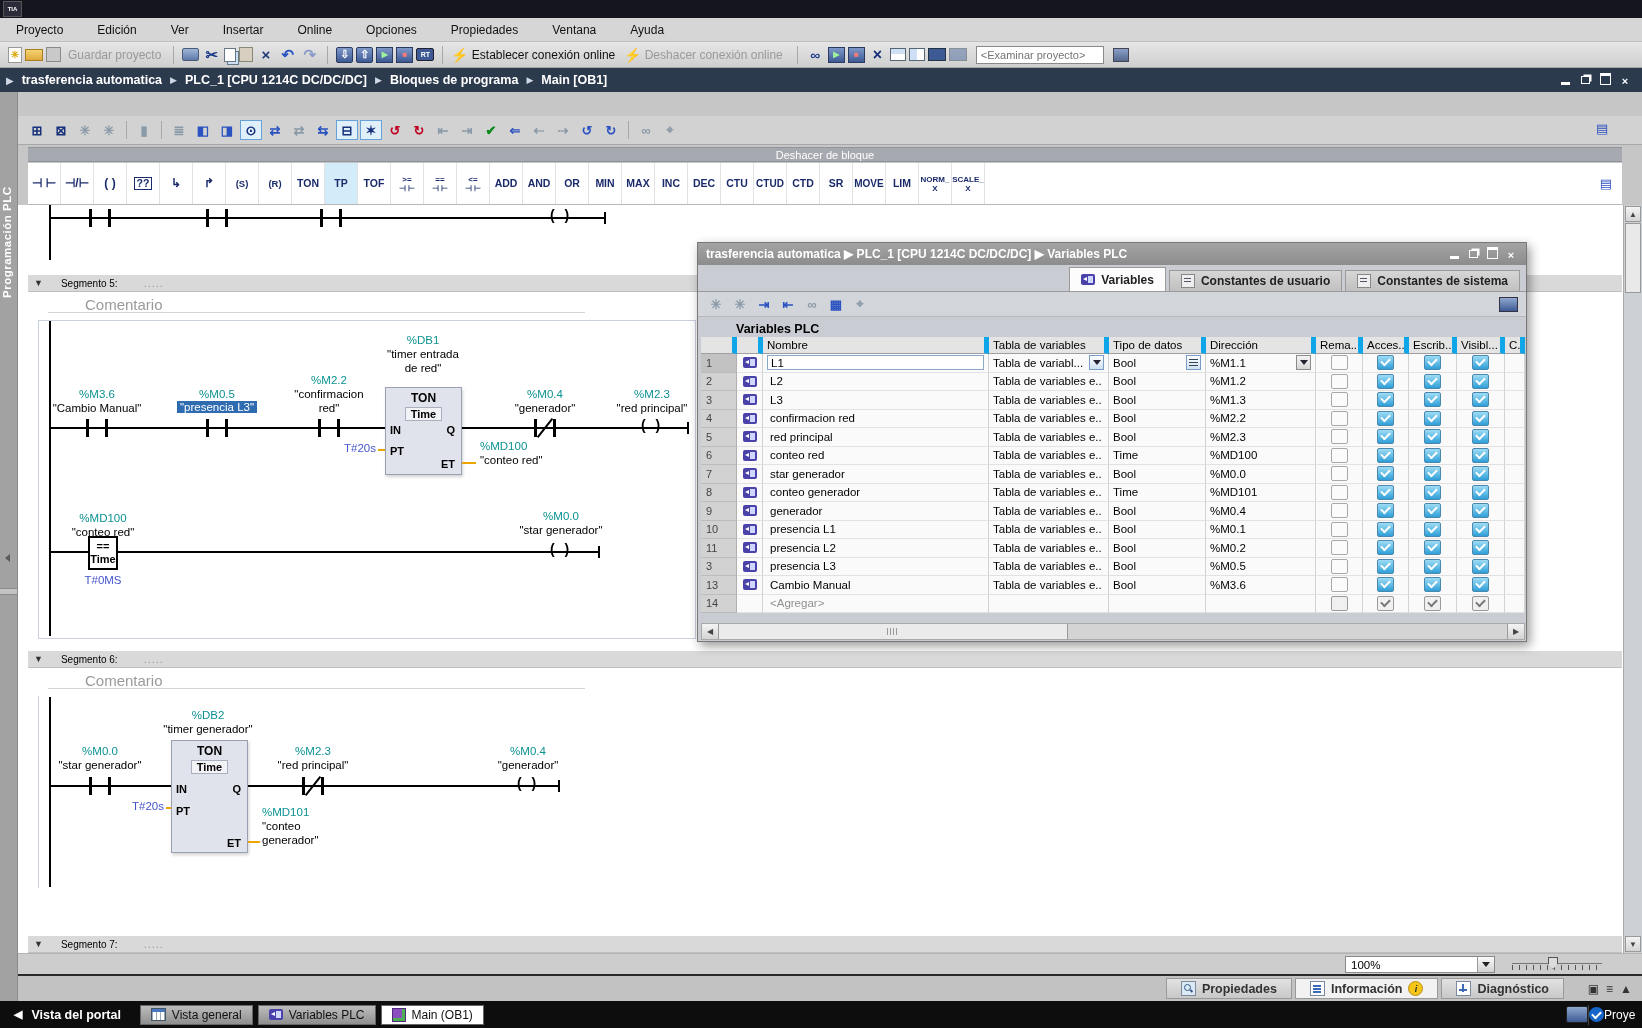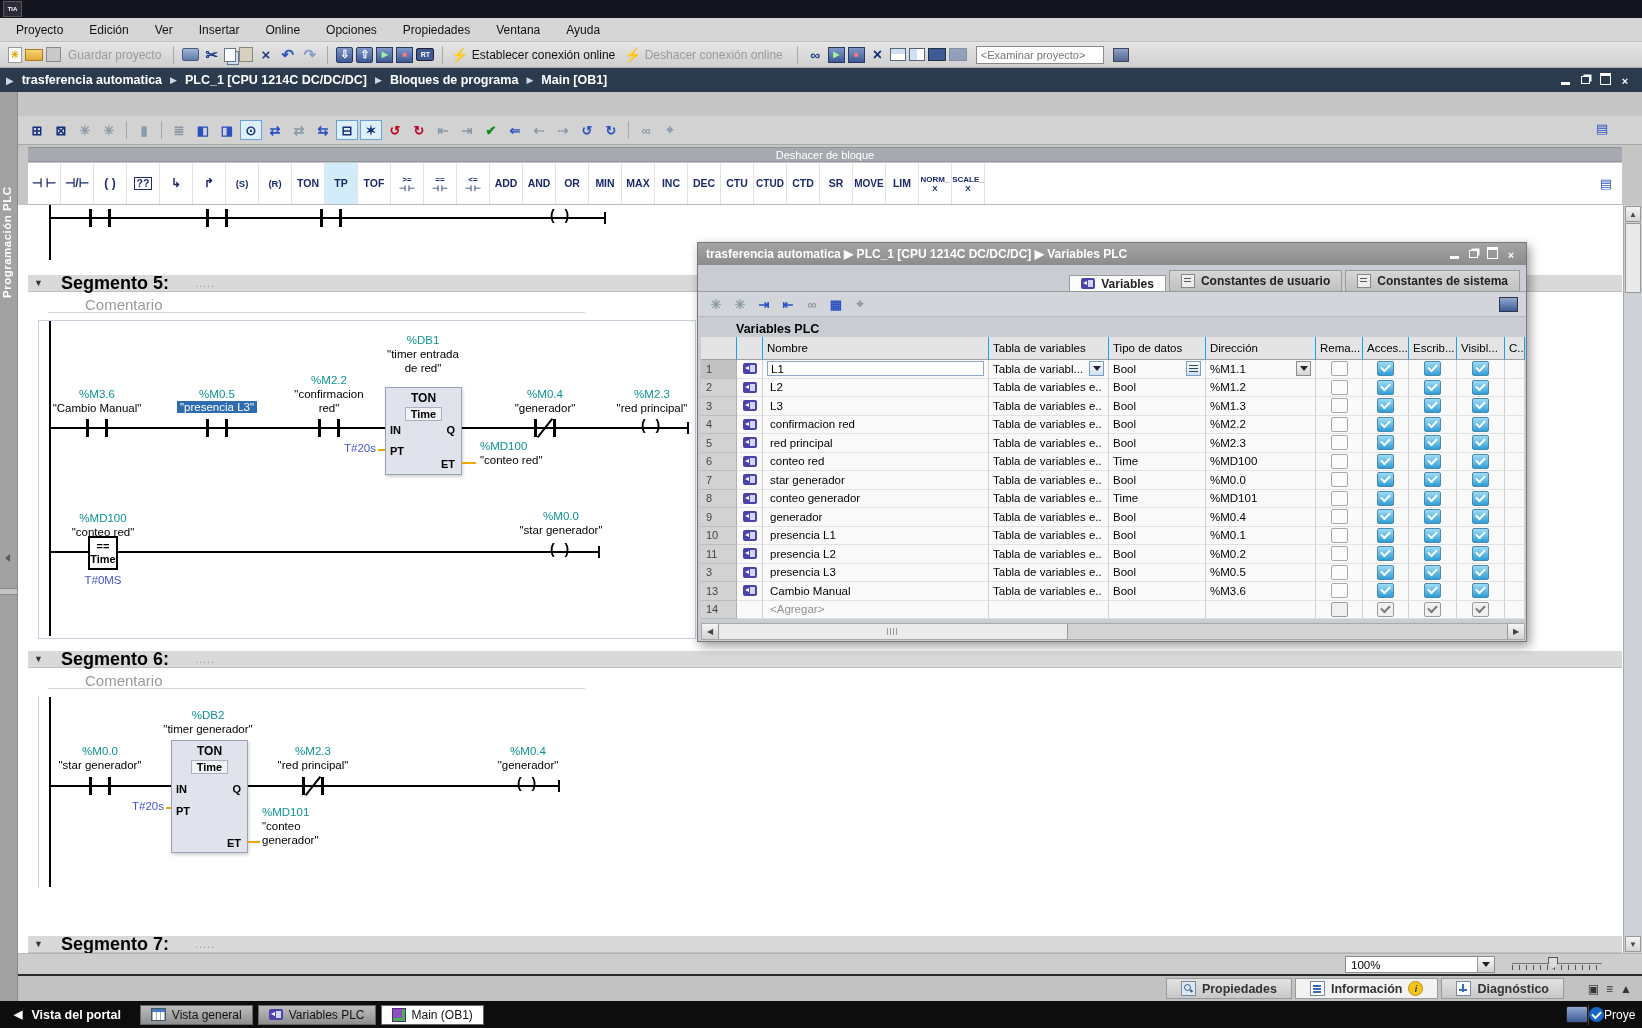--- a/index.html
+++ b/index.html
@@ -4,21 +4,21 @@
 <style>
   html,body{margin:0;padding:0}
   body{width:1642px;height:1028px;overflow:hidden;position:relative;background:#c6c6c6;
        font-family:"Liberation Sans",sans-serif;color:#000;-webkit-font-smoothing:antialiased}
   .abs{position:absolute}
 
   
   .titlebar{left:0;top:0;width:1642px;height:18px;background:#15151f;display:flex;align-items:center;gap:6px;padding-left:3px;box-sizing:border-box}
   .tialogo{width:17px;height:14px;background:#2b2b3a;border:1px solid #555;color:#fff;font-size:6px;font-weight:bold;display:flex;align-items:center;justify-content:center}
   .titletext{color:#fff;font-size:11.5px;font-weight:bold}
-  .menubar{left:0;top:18px;width:1642px;height:24px;background:#d6d6d6;display:flex;align-items:center;gap:26px;padding-left:16px;box-sizing:border-box;border-bottom:1px solid #bfbfbf}
+  .menubar{left:0;top:18px;width:1642px;height:24px;background:#d6d6d6;display:flex;align-items:center;gap:34px;padding-left:16px;box-sizing:border-box;border-bottom:1px solid #bfbfbf}
   .menuitem{font-size:12px;color:#111;cursor:default}
   .toolbar{left:0;top:42px;width:1642px;height:26px;background:linear-gradient(#e6e6e6,#cfcfcf);display:flex;align-items:center;gap:3px;padding-left:8px;box-sizing:border-box;border-bottom:1px solid #a8a8a8}
   .tbgroup{display:flex;align-items:center;gap:3px}
   .tbi{min-width:19px;height:18px;display:flex;align-items:center;justify-content:center;font-size:13px;color:#1a3a8c;font-weight:bold;box-sizing:border-box}
   .vsep{width:1px;height:18px;background:#a8a8a8;margin:0 5px}
   .dislabel{color:#9a9a9a;font-size:12px;margin:0 4px}
   .onlabel{color:#111;font-size:12px;margin-right:6px}
   .offlabel{color:#9a9a9a;font-size:12px;margin-right:6px}
   .flash{color:#f08000;font-size:14px;font-weight:bold}
   .flash.gray{color:#b0b0b0}
@@ -92,21 +92,21 @@
   .contact::before{left:0}.contact::after{right:0}
   .sl{position:absolute;left:10px;top:-3px;width:2px;height:24px;background:#000;transform:rotate(38deg)}
   .coilg{position:absolute;font-weight:bold;font-size:14px;letter-spacing:3px;white-space:nowrap}
   .tonblk{position:absolute;background:#e0e3eb;border:1px solid #99a0b2;box-shadow:1px 2px 3px rgba(0,0,0,.18);box-sizing:border-box}
   .ton-h{text-align:center;font-weight:bold;font-size:12px;margin-top:3px}
   .ton-dt{width:max-content;margin:2px auto 0;border:1px solid #aab0c0;background:#f2f3f7;padding:0 5px;font-size:11px;font-weight:bold}
   .pin{position:absolute;font-size:11px;font-weight:bold;white-space:nowrap}
   .cmpbox{position:absolute;border:2px solid #000;background:#fff;display:flex;flex-direction:column;align-items:center;justify-content:center;font-weight:bold;font-size:11px;line-height:13px;box-sizing:border-box}
   .seghdr{position:absolute;left:28px;width:1594px;height:17px;background:#d9d9d9;border-bottom:1px solid #bfbfbf;display:flex;align-items:center;box-sizing:border-box}
   .segtri{margin-left:6px;font-size:9px;color:#333}
-  .segtitle{margin-left:18px;font-weight:bold;font-size:18px}
+  .segtitle{margin-left:18px;font-weight:normal;font-size:10px}
   .segdots{margin-left:26px;color:#999;font-size:11px;letter-spacing:1px}
   .comment{position:absolute;color:#9a9a9a;font-size:15px}
   .cunderline{position:absolute;height:1px;background:#d4d4d4}
   .segbox{position:absolute;border:1px solid #c9cfdc}
 
   
   .vscroll{left:1623px;top:205px;width:19px;height:748px;background:#cdd0d4;border-left:1px solid #aaa;z-index:2;box-sizing:border-box}
   .sbtn{position:absolute;left:1px;width:16px;height:16px;background:linear-gradient(#f4f4f4,#d4d4d4);border:1px solid #999;display:flex;align-items:center;justify-content:center;font-size:8px;color:#444;box-sizing:border-box}
   .sthumbv{position:absolute;left:1px;top:18px;width:16px;height:70px;background:#e9e9e9;border:1px solid #999;box-sizing:border-box}
   .zoomrow{left:18px;top:953px;width:1624px;height:23px;background:#cdcdcd;border-top:1px solid #b4b4b4;border-bottom:2px solid #2a2a2a;box-sizing:border-box}
@@ -146,31 +146,31 @@
   .stat-check{width:15px;height:15px;border-radius:50%;background:#1566c8;position:relative}
   .stat-check::after{content:"";position:absolute;left:3px;top:4px;width:7px;height:4px;border-left:2px solid #fff;border-bottom:2px solid #fff;transform:rotate(-45deg)}
   .stat-txt{color:#fff;font-size:12px;width:38px;overflow:hidden;white-space:nowrap}
 
   
   .varswin{left:697px;top:242px;width:830px;height:400px;background:#c9ccd2;border:1px solid #787878;box-shadow:3px 4px 10px rgba(0,0,0,.4);z-index:10;box-sizing:border-box}
   .vtitle{height:22px;background:linear-gradient(#a4a4a4,#8c8c8c);display:flex;align-items:center;color:#fff;font-weight:bold;font-size:12px;padding:0 8px;gap:6px;box-sizing:border-box}
   .vwc{margin-left:auto;display:flex;gap:5px;align-items:center}
   .vtabs{height:26px;display:flex;justify-content:flex-end;align-items:flex-end;padding-right:6px;box-sizing:border-box}
   .vtab{height:21px;display:flex;align-items:center;gap:6px;padding:0 11px;background:linear-gradient(#d6d6d6,#c0c0c0);border:1px solid #9a9a9a;border-bottom:none;font-size:12px;font-weight:bold;color:#222;margin-left:3px;box-sizing:border-box}
-  .vtab.active{background:#fcfcfc;height:16px}
+  .vtab.active{background:#fcfcfc;height:24px}
   .constico{width:12px;height:12px;background:#eee;border:1px solid #888;position:relative}
   .constico::after{content:"";position:absolute;left:2px;top:3px;width:7px;height:1px;background:#556;box-shadow:0 3px 0 #556}
   .vtools{height:26px;background:#d2d5d9;border-top:1px solid #9a9a9a;border-bottom:1px solid #b8b8b8;display:flex;align-items:center;padding:0 8px;gap:4px;box-sizing:border-box}
   .vti{width:20px;height:18px;display:flex;align-items:center;justify-content:center;font-size:13px;font-weight:bold;color:#2a52c0}
   .v-dim{color:#8a9aa8}
   .vti-right{margin-left:auto;width:17px;height:13px;background:linear-gradient(#8fa8d0,#3d5a94);border:1px solid #334}
   .vpanel-title{position:absolute;left:38px;top:79px;font-weight:bold;font-size:12.5px}
   .vtable{position:absolute;left:3px;top:94px;width:824px;background:#fafafa}
   .vhead,.vrow{display:grid;grid-template-columns:36px 26px 226px 120px 97px 110px 47px 46px 48px 48px 20px}
-  .vh{background:#e4e4e4;border-right:1px solid #0ea5e9;border-bottom:1px solid #9f9f9f;font-size:11.5px;display:flex;align-items:center;padding:0 4px;height:23px;box-sizing:border-box;white-space:nowrap;overflow:hidden}
+  .vh{background:#e4e4e4;border-right:5px solid #0ea5e9;border-bottom:1px solid #9f9f9f;font-size:11.5px;display:flex;align-items:center;padding:0 4px;height:17px;box-sizing:border-box;white-space:nowrap;overflow:hidden}
   .vrow{height:18.5px}
   .vc{border-right:1px solid #d2d2d2;border-bottom:1px solid #e2e2e2;font-size:11.5px;display:flex;align-items:center;padding:0 4px;box-sizing:border-box;white-space:nowrap;overflow:hidden;background:#fafafa}
   .vc.num{background:#d2d2d2;border-right:1px solid #b0b0b0;border-bottom:1px solid #bcbcbc;color:#444;font-size:11px;padding-left:5px}
   .vc.ico{justify-content:center}
   .vrow.sel .vc.num{background:#c2c2c2}
   .nameinner{display:flex;align-items:center;flex:1;height:15px;padding:0 3px;box-sizing:border-box}
   .vrow.sel .nameinner{background:#fff;border:1px solid #8aa8c8}
   .vrow.add .nameinner{color:#909090}
   .vrow.add .tagico{visibility:hidden}
   .ddb{width:15px;height:15px;margin-left:auto;border:1px solid #7a9cc8;background:linear-gradient(#fdfefe,#cfe0f0);display:none;align-items:center;justify-content:center;box-sizing:border-box}

